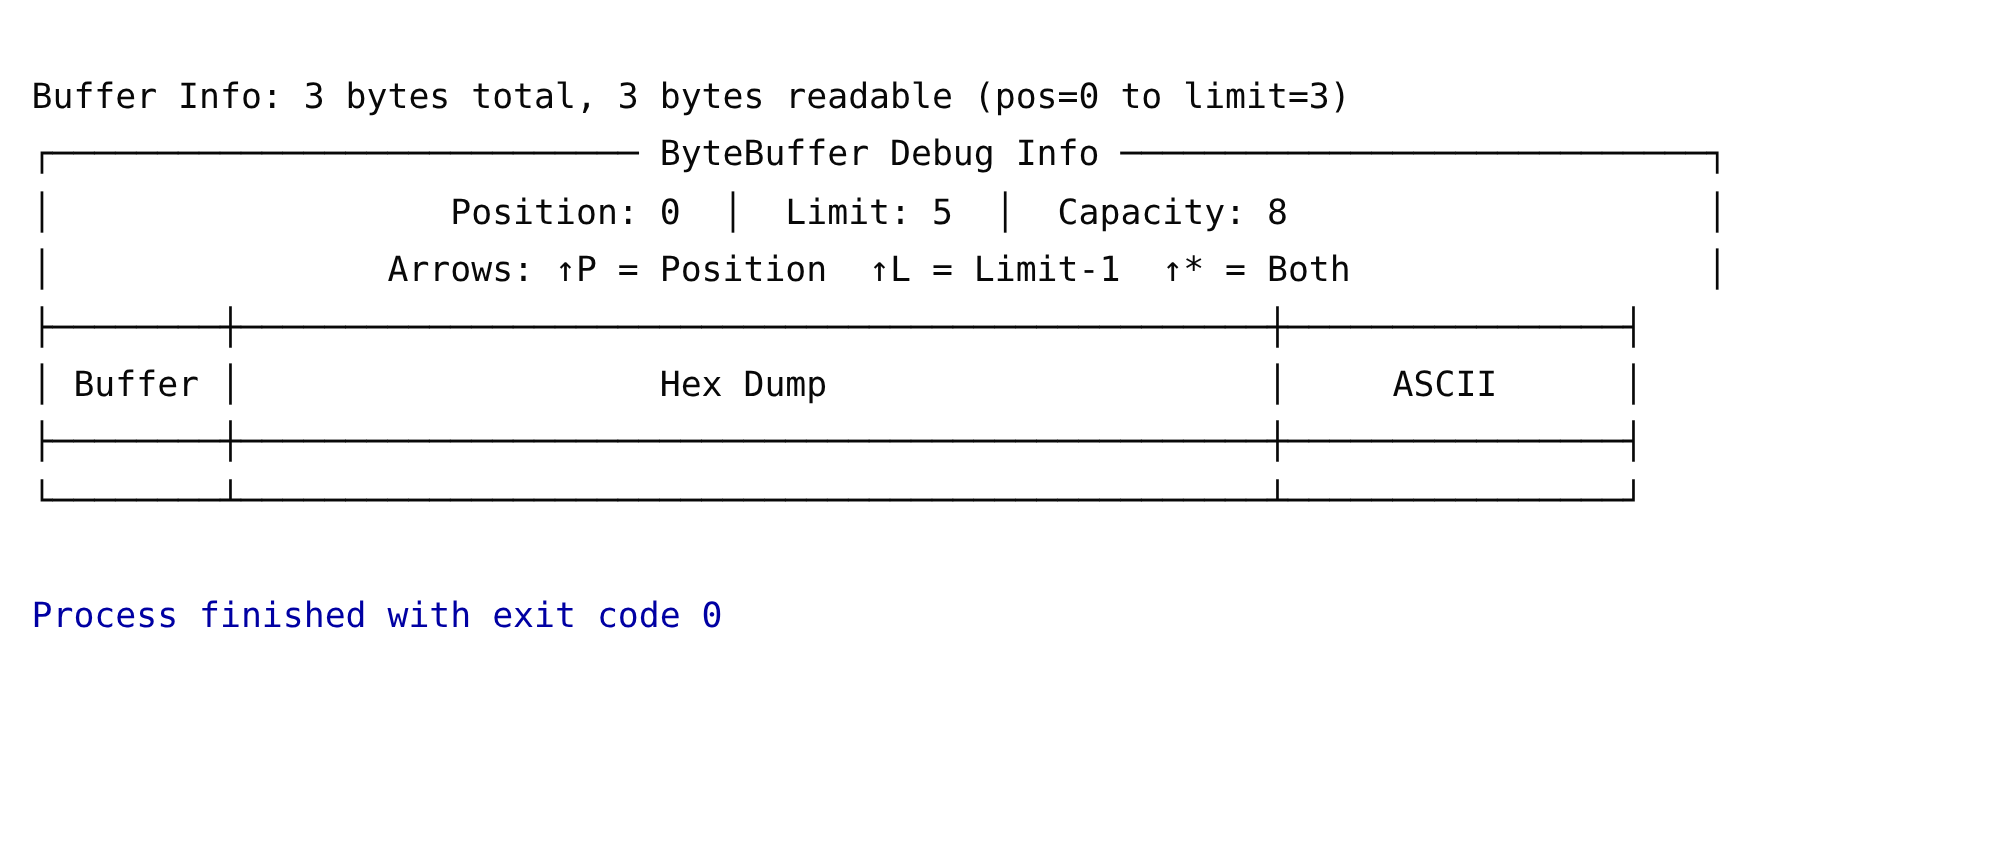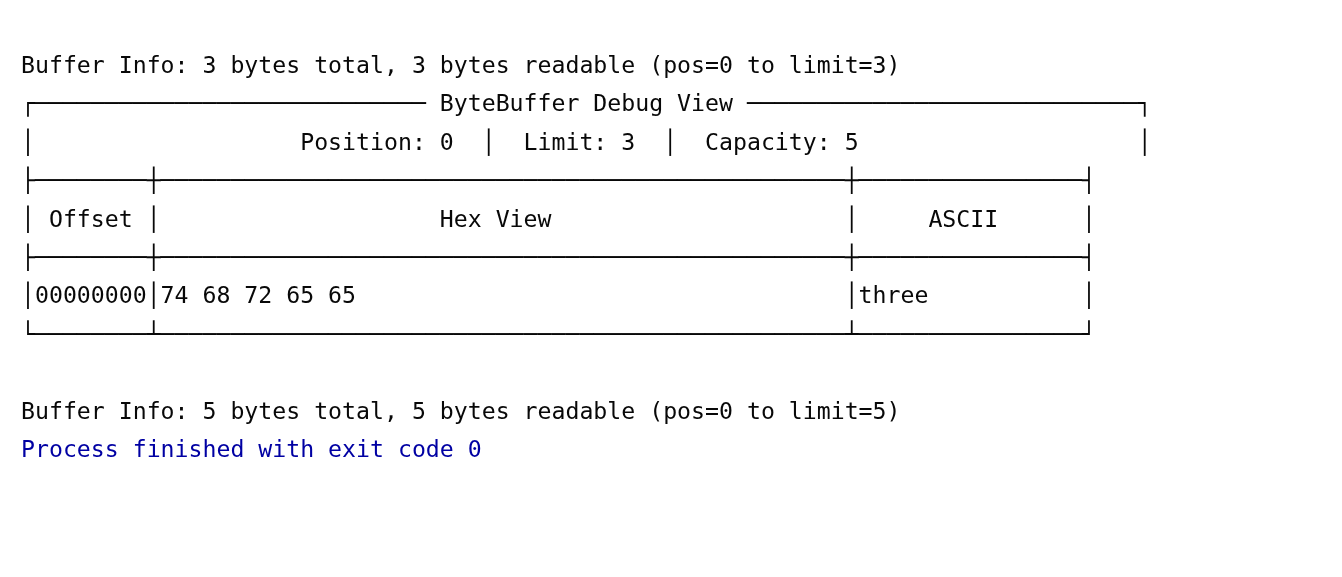--- a/index.html
+++ b/index.html
@@ -27,23 +27,22 @@
   }
   .line.sys {
     color: #0000a3;
   }
 </style>
 </head>
 <body>
 
 <div class="console">
   <div class="line">Buffer Info: 3 bytes total, 3 bytes readable (pos=0 to limit=3)</div>
-  <div class="line">┌──────────────────────────── ByteBuffer Debug View ────────────────────────────┐</div>
-  <div class="line">│                   Position: 0  │  Limit: 3  │  Capacity: 5                    │</div>
+  <div class="line">┌──────────────────────────── ByteBuffer Debug Info ────────────────────────────┐</div>
+  <div class="line">│                   Position: 0  │  Limit: 5  │  Capacity: 8                    │</div>
+  <div class="line">│                Arrows: ↑P = Position  ↑L = Limit-1  ↑* = Both                 │</div>
   <div class="line">├────────┼─────────────────────────────────────────────────┼────────────────┤</div>
-  <div class="line">│ Offset │                    Hex View                     │     ASCII      │</div>
+  <div class="line">│ Buffer │                    Hex Dump                     │     ASCII      │</div>
   <div class="line">├────────┼─────────────────────────────────────────────────┼────────────────┤</div>
-  <div class="line">│00000000│74 68 72 65 65                                   │three           │</div>
   <div class="line">└────────┴─────────────────────────────────────────────────┴────────────────┘</div>
   <div class="line"></div>
-  <div class="line">Buffer Info: 5 bytes total, 5 bytes readable (pos=0 to limit=5)</div>
   <div class="line sys">Process finished with exit code 0</div>
 </div>
 
 </body></html>

